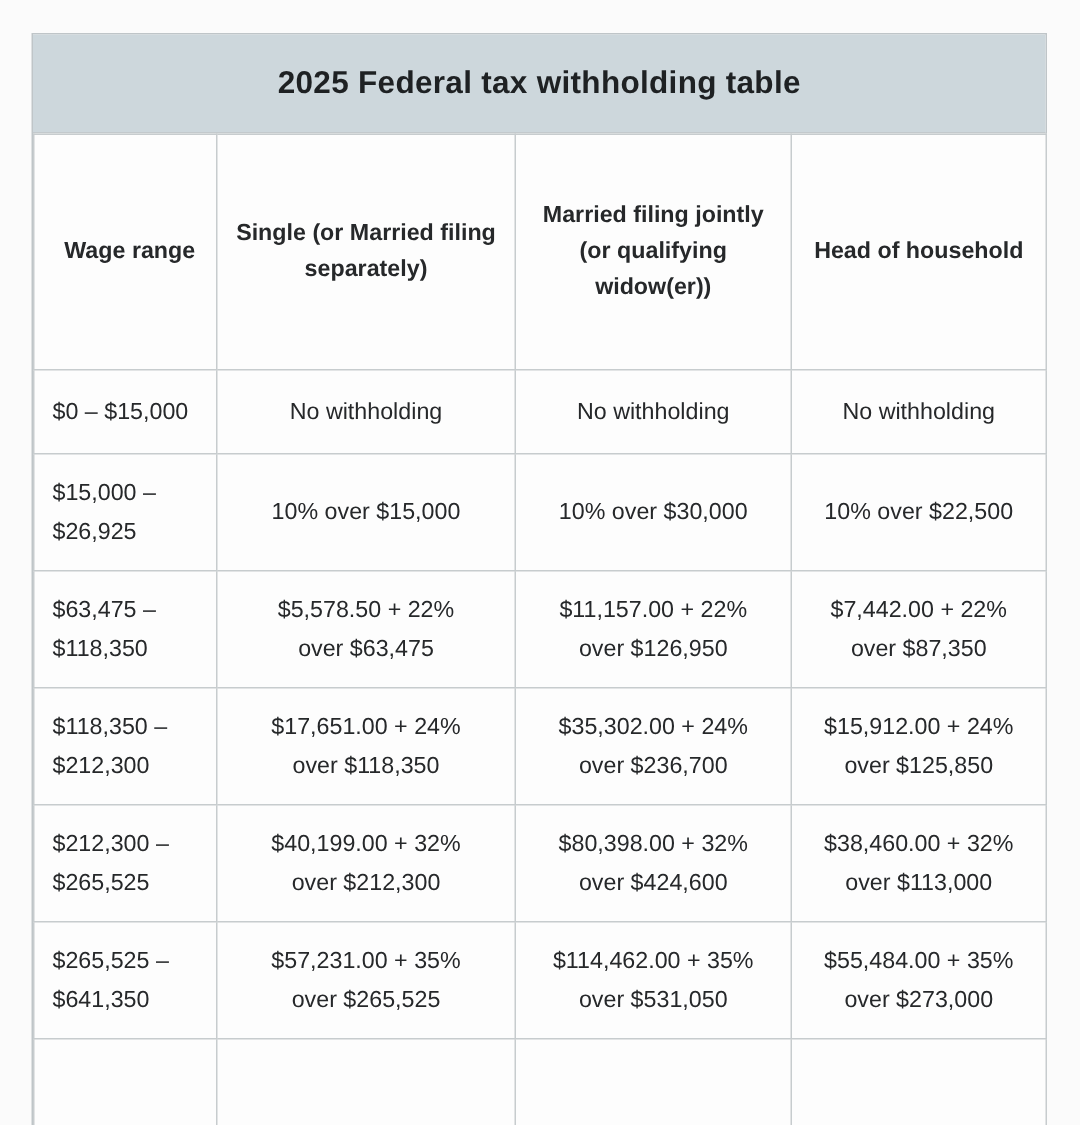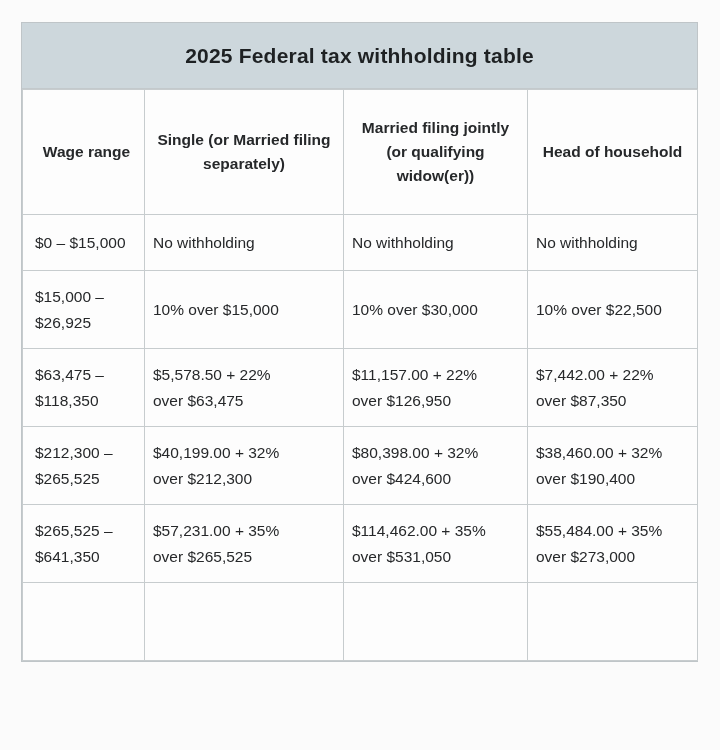--- a/index.html
+++ b/index.html
@@ -60,23 +60,24 @@
     font-weight: bold;
     font-size: 15.5px;
     text-align: center;
     line-height: 1.55;
     padding: 0 6px;
   }
   thead th.wage {
     text-align: center;
     padding: 0 6px 0 12px;
   }
-  thead th.c2h { padding: 0 10px; }
+  thead th.c2h { padding: 16px 10px; }
   tbody td {
     height: 65px;
+    text-align: center;
     padding: 6px 8px;
   }
   tbody tr:first-child td { height: 43px; }
   tbody td.wage {
     text-align: left;
     padding-left: 12px;
     padding-right: 4px;
   }
   .cell-line {
     line-height: 26px;
@@ -147,34 +148,52 @@
               <div class="cell-line">$11,157.00 + 22%</div>
               <div class="cell-line">over $126,950</div>
             </td>
             <td>
               <div class="cell-line">$7,442.00 + 22%</div>
               <div class="cell-line">over $87,350</div>
             </td>
           </tr>
           <tr>
             <td class="wage">
+              <div class="cell-line">$118,350 –</div>
+              <div class="cell-line">$212,300</div>
+            </td>
+            <td>
+              <div class="cell-line">$17,651.00 + 24%</div>
+              <div class="cell-line">over $118,350</div>
+            </td>
+            <td>
+              <div class="cell-line">$35,302.00 + 24%</div>
+              <div class="cell-line">over $236,700</div>
+            </td>
+            <td>
+              <div class="cell-line">$15,912.00 + 24%</div>
+              <div class="cell-line">over $125,850</div>
+            </td>
+          </tr>
+          <tr>
+            <td class="wage">
               <div class="cell-line">$212,300 –</div>
               <div class="cell-line">$265,525</div>
             </td>
             <td>
               <div class="cell-line">$40,199.00 + 32%</div>
               <div class="cell-line">over $212,300</div>
             </td>
             <td>
               <div class="cell-line">$80,398.00 + 32%</div>
               <div class="cell-line">over $424,600</div>
             </td>
             <td>
               <div class="cell-line">$38,460.00 + 32%</div>
-              <div class="cell-line">over $190,400</div>
+              <div class="cell-line">over $113,000</div>
             </td>
           </tr>
           <tr>
             <td class="wage">
               <div class="cell-line">$265,525 –</div>
               <div class="cell-line">$641,350</div>
             </td>
             <td>
               <div class="cell-line">$57,231.00 + 35%</div>
               <div class="cell-line">over $265,525</div>

